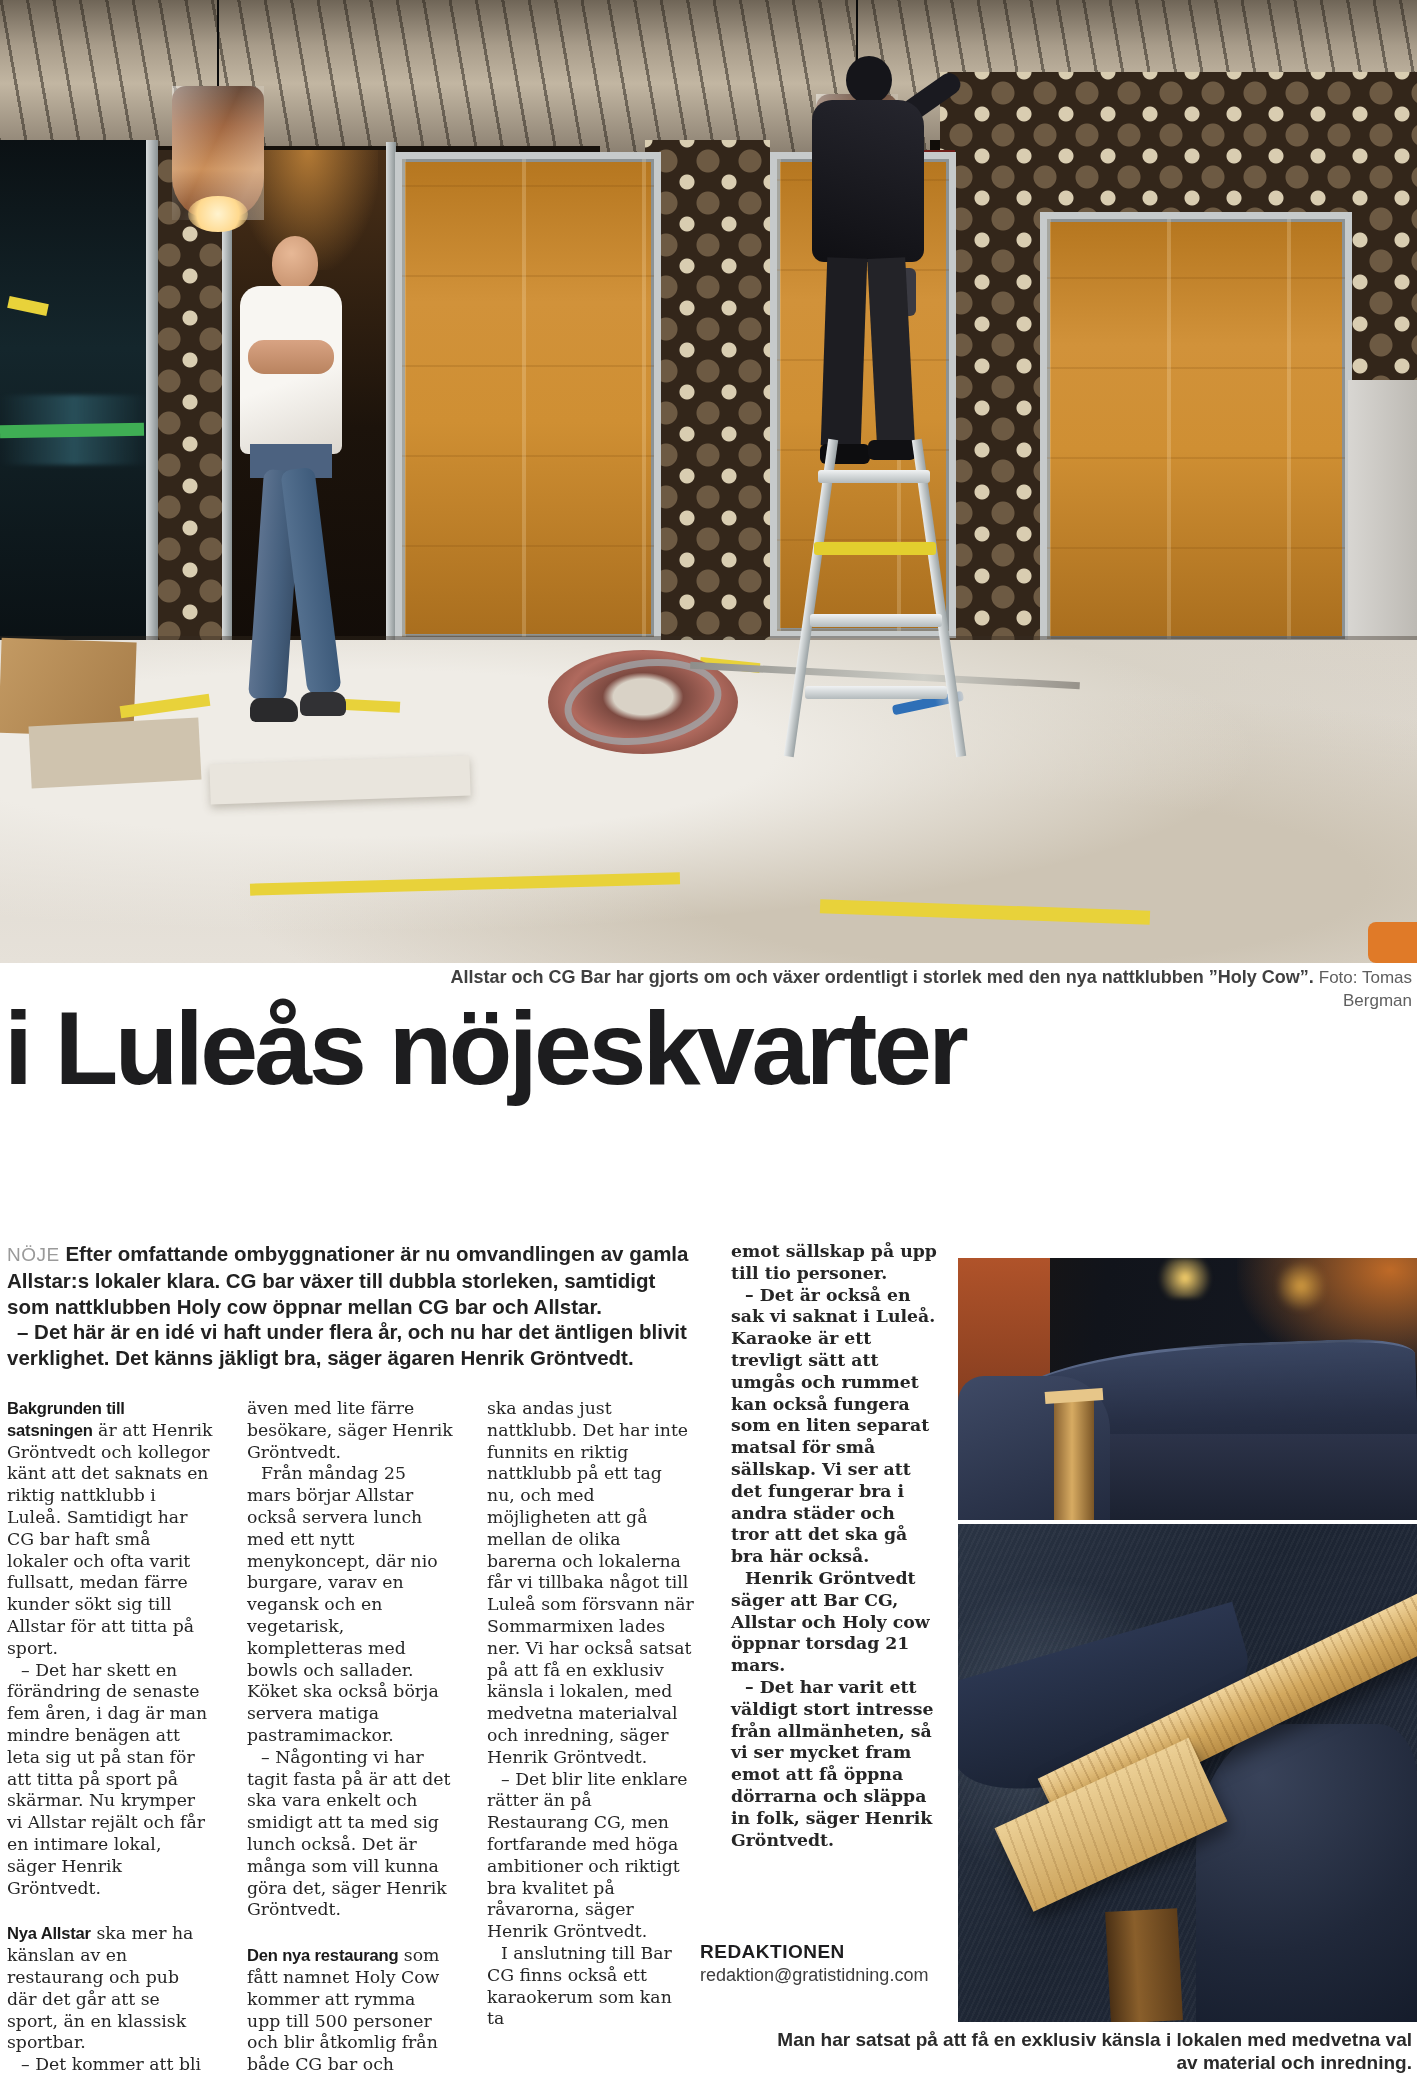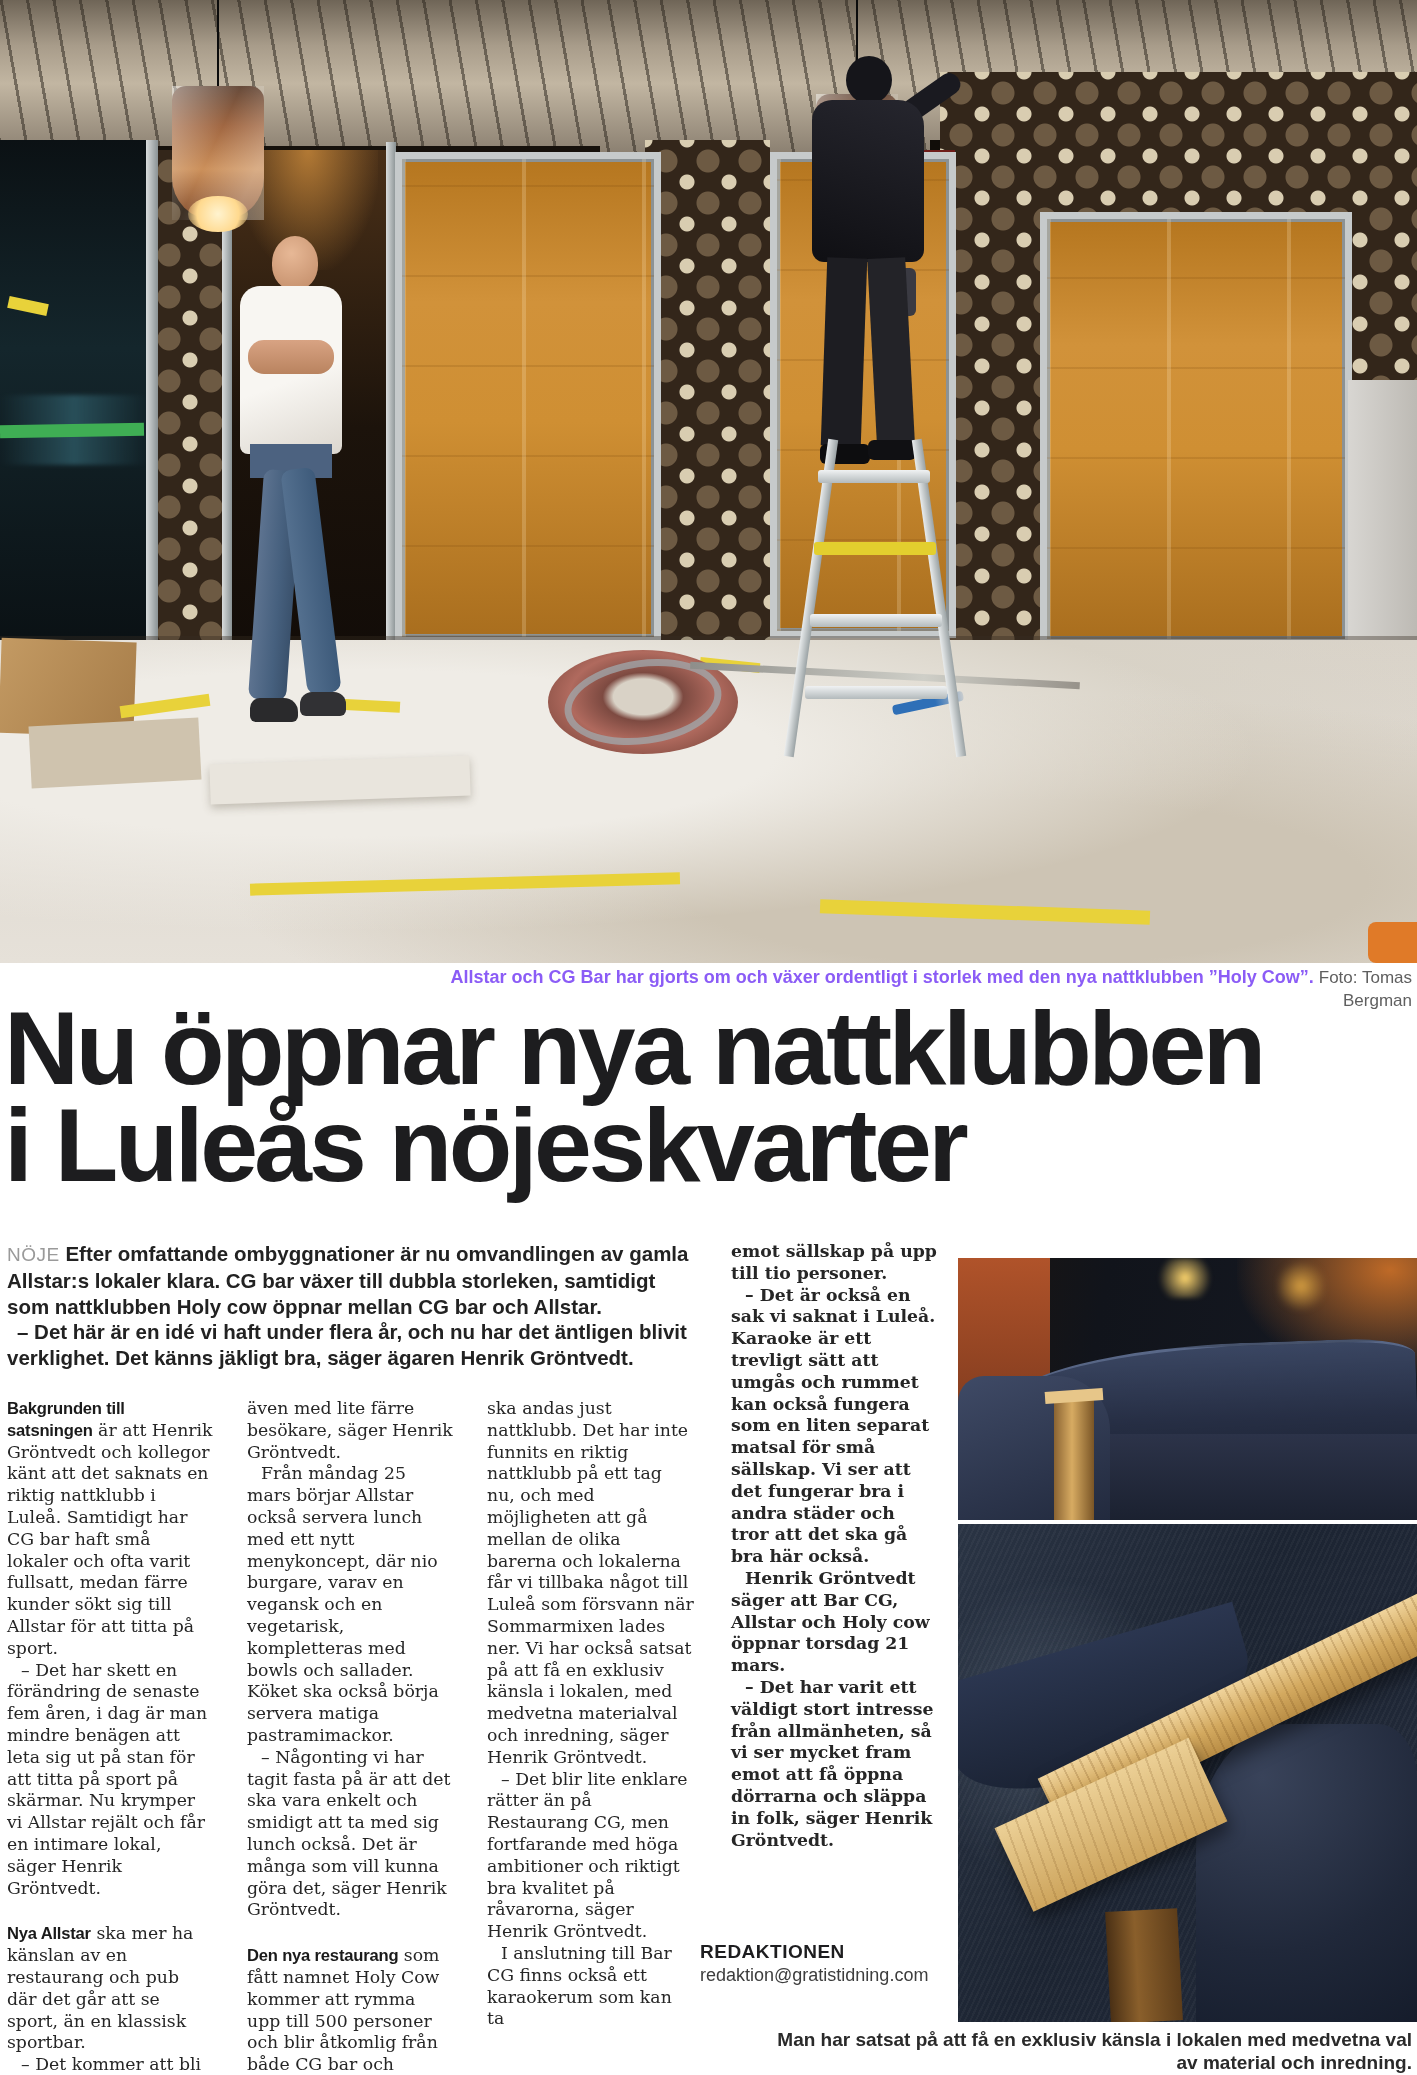--- a/index.html
+++ b/index.html
@@ -100,21 +100,21 @@
     background:linear-gradient(200deg,#26262e,#0f0f13);}
   .w-arm{left:898px;top:86px;width:66px;height:22px;border-radius:10px;background:#1a1a20;transform:rotate(-35deg);}
   .w-leg1{left:824px;top:258px;width:40px;height:188px;background:#1d1d22;transform:rotate(2deg);}
   .w-leg2{left:872px;top:258px;width:38px;height:184px;background:#232328;transform:rotate(-3deg);}
   .w-shoe1{left:820px;top:444px;width:50px;height:20px;background:#0d0d0f;border-radius:6px;}
   .w-shoe2{left:868px;top:440px;width:48px;height:20px;background:#101013;border-radius:6px;}
   .w-pouch{left:882px;top:268px;width:34px;height:48px;background:#3a3a42;border-radius:6px;}
 
   
   .caption-top{left:400px;top:966px;width:1012px;text-align:right;font-size:18px;line-height:22px;}
-  .cap-bold{font-weight:700;color:#8b5cf6;}
+  .cap-bold{font-weight:700;color:#404040;}
   .cap-credit{color:#5f5f5f;font-size:17px;}
   .headline{left:4px;top:1000px;width:1410px;font-weight:700;color:#1d1d1f;
     font-size:104px;line-height:97px;letter-spacing:-3.5px;}
   .lead{left:7px;top:1241px;width:692px;font-size:20.5px;line-height:25.8px;font-weight:700;color:#222;}
   .kicker{color:#9a9a9a;font-weight:400;font-size:19px;letter-spacing:.5px;}
   .lead-q{margin:0;text-indent:10px;}
   .lead-p{margin:0;}
 
   .bodycol{position:absolute;width:207px;font-family:"DejaVu Serif","Liberation Serif",serif;
     font-size:17.3px;line-height:21.8px;color:#262626;text-align:left;}
@@ -252,21 +252,20 @@
     <div class="abs lstep" style="left:810px;top:614px;width:132px;"></div>
     <div class="abs lstep" style="left:805px;top:686px;width:142px;"></div>
   </div>
 
   <div class="abs caption-top">
     <span class="cap-bold">Allstar och CG Bar har gjorts om och växer ordentligt i storlek med den nya nattklubben ”Holy Cow”.</span>
     <span class="cap-credit">Foto: Tomas Bergman</span>
   </div>
 
   <div class="abs headline">
-    <div>Nu öppnar nya nattklubben</div>
     <div>i Luleås nöjeskvarter</div>
   </div>
 
   <div class="abs lead">
     <p class="lead-p"><span class="kicker">NÖJE</span> <span>Efter omfattande ombyggnationer är nu omvandlingen av gamla Allstar:s lokaler klara. CG bar växer till dubbla storleken, samtidigt som nattklubben Holy cow öppnar mellan CG bar och Allstar.</span></p>
     <p class="lead-q">– Det här är en idé vi haft under flera år, och nu har det äntligen blivit verklighet. Det känns jäkligt bra, säger ägaren Henrik Gröntvedt.</p>
   </div>
 
   <div class="bodycol col0">
       <p class="para"><strong>Bakgrunden till satsningen</strong> är att Henrik Gröntvedt och kollegor känt att det saknats en riktig nattklubb i Luleå. Samtidigt har CG bar haft små lokaler och ofta varit fullsatt, medan färre kunder sökt sig till Allstar för att titta på sport.</p>

